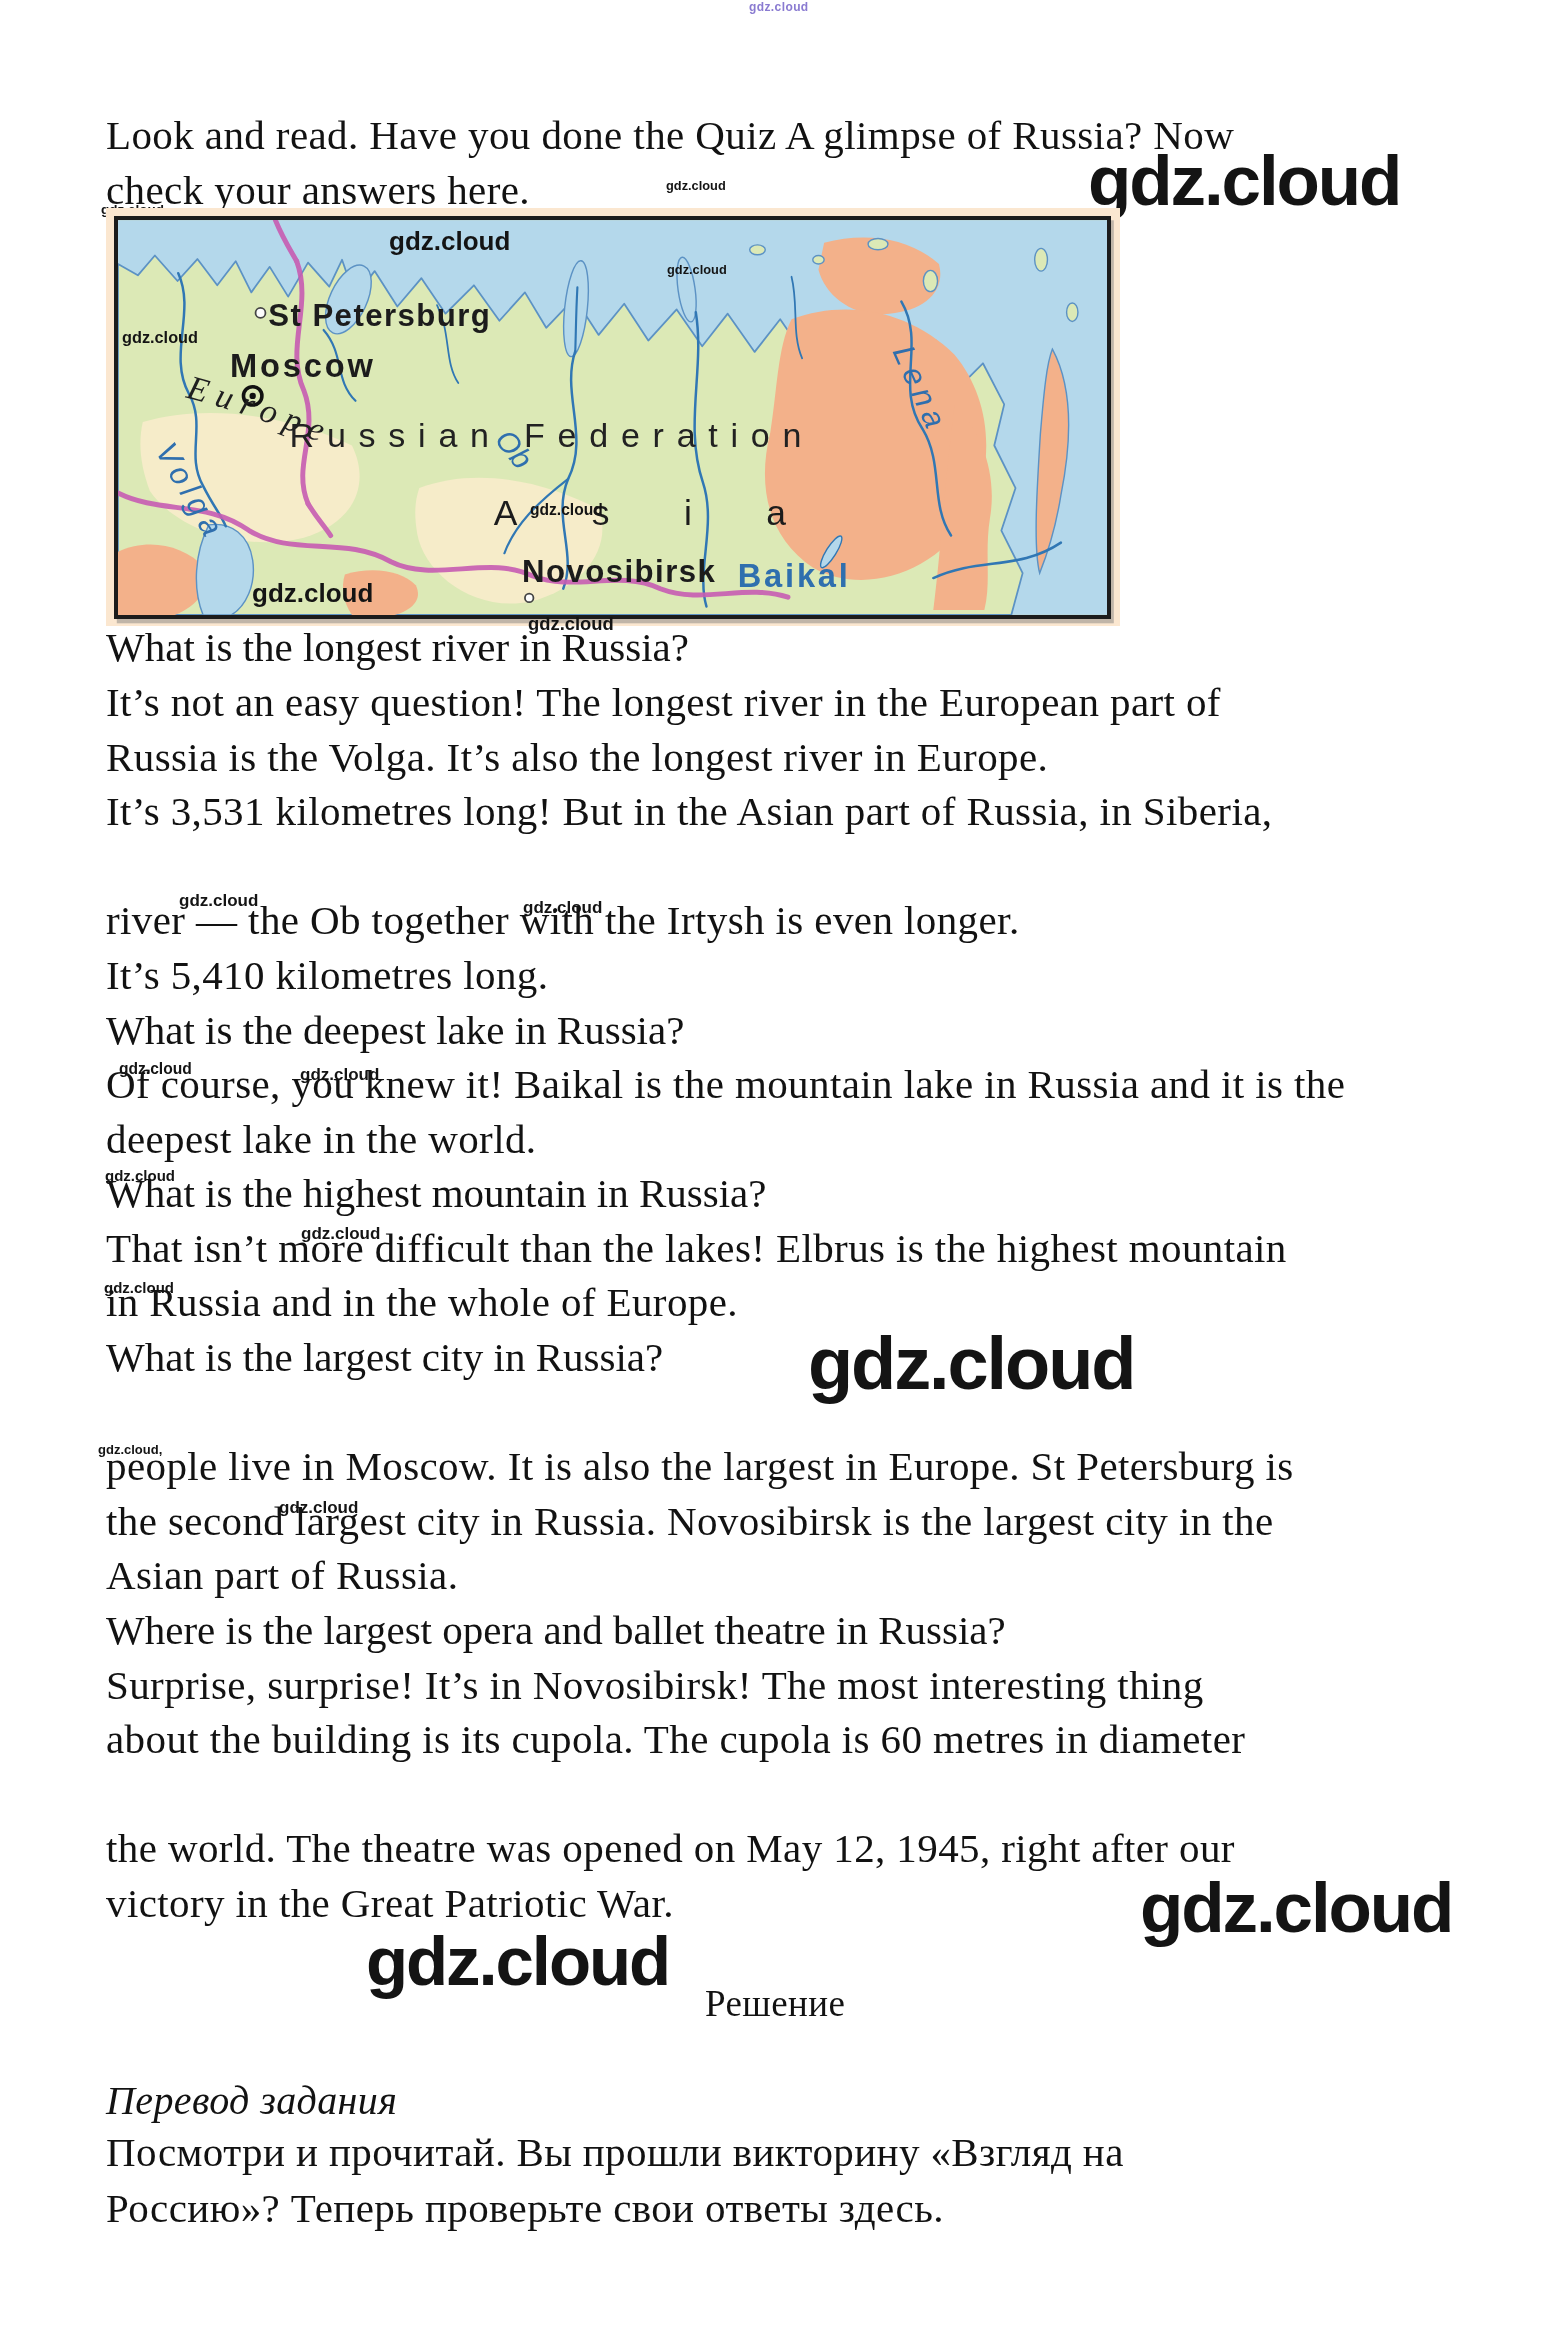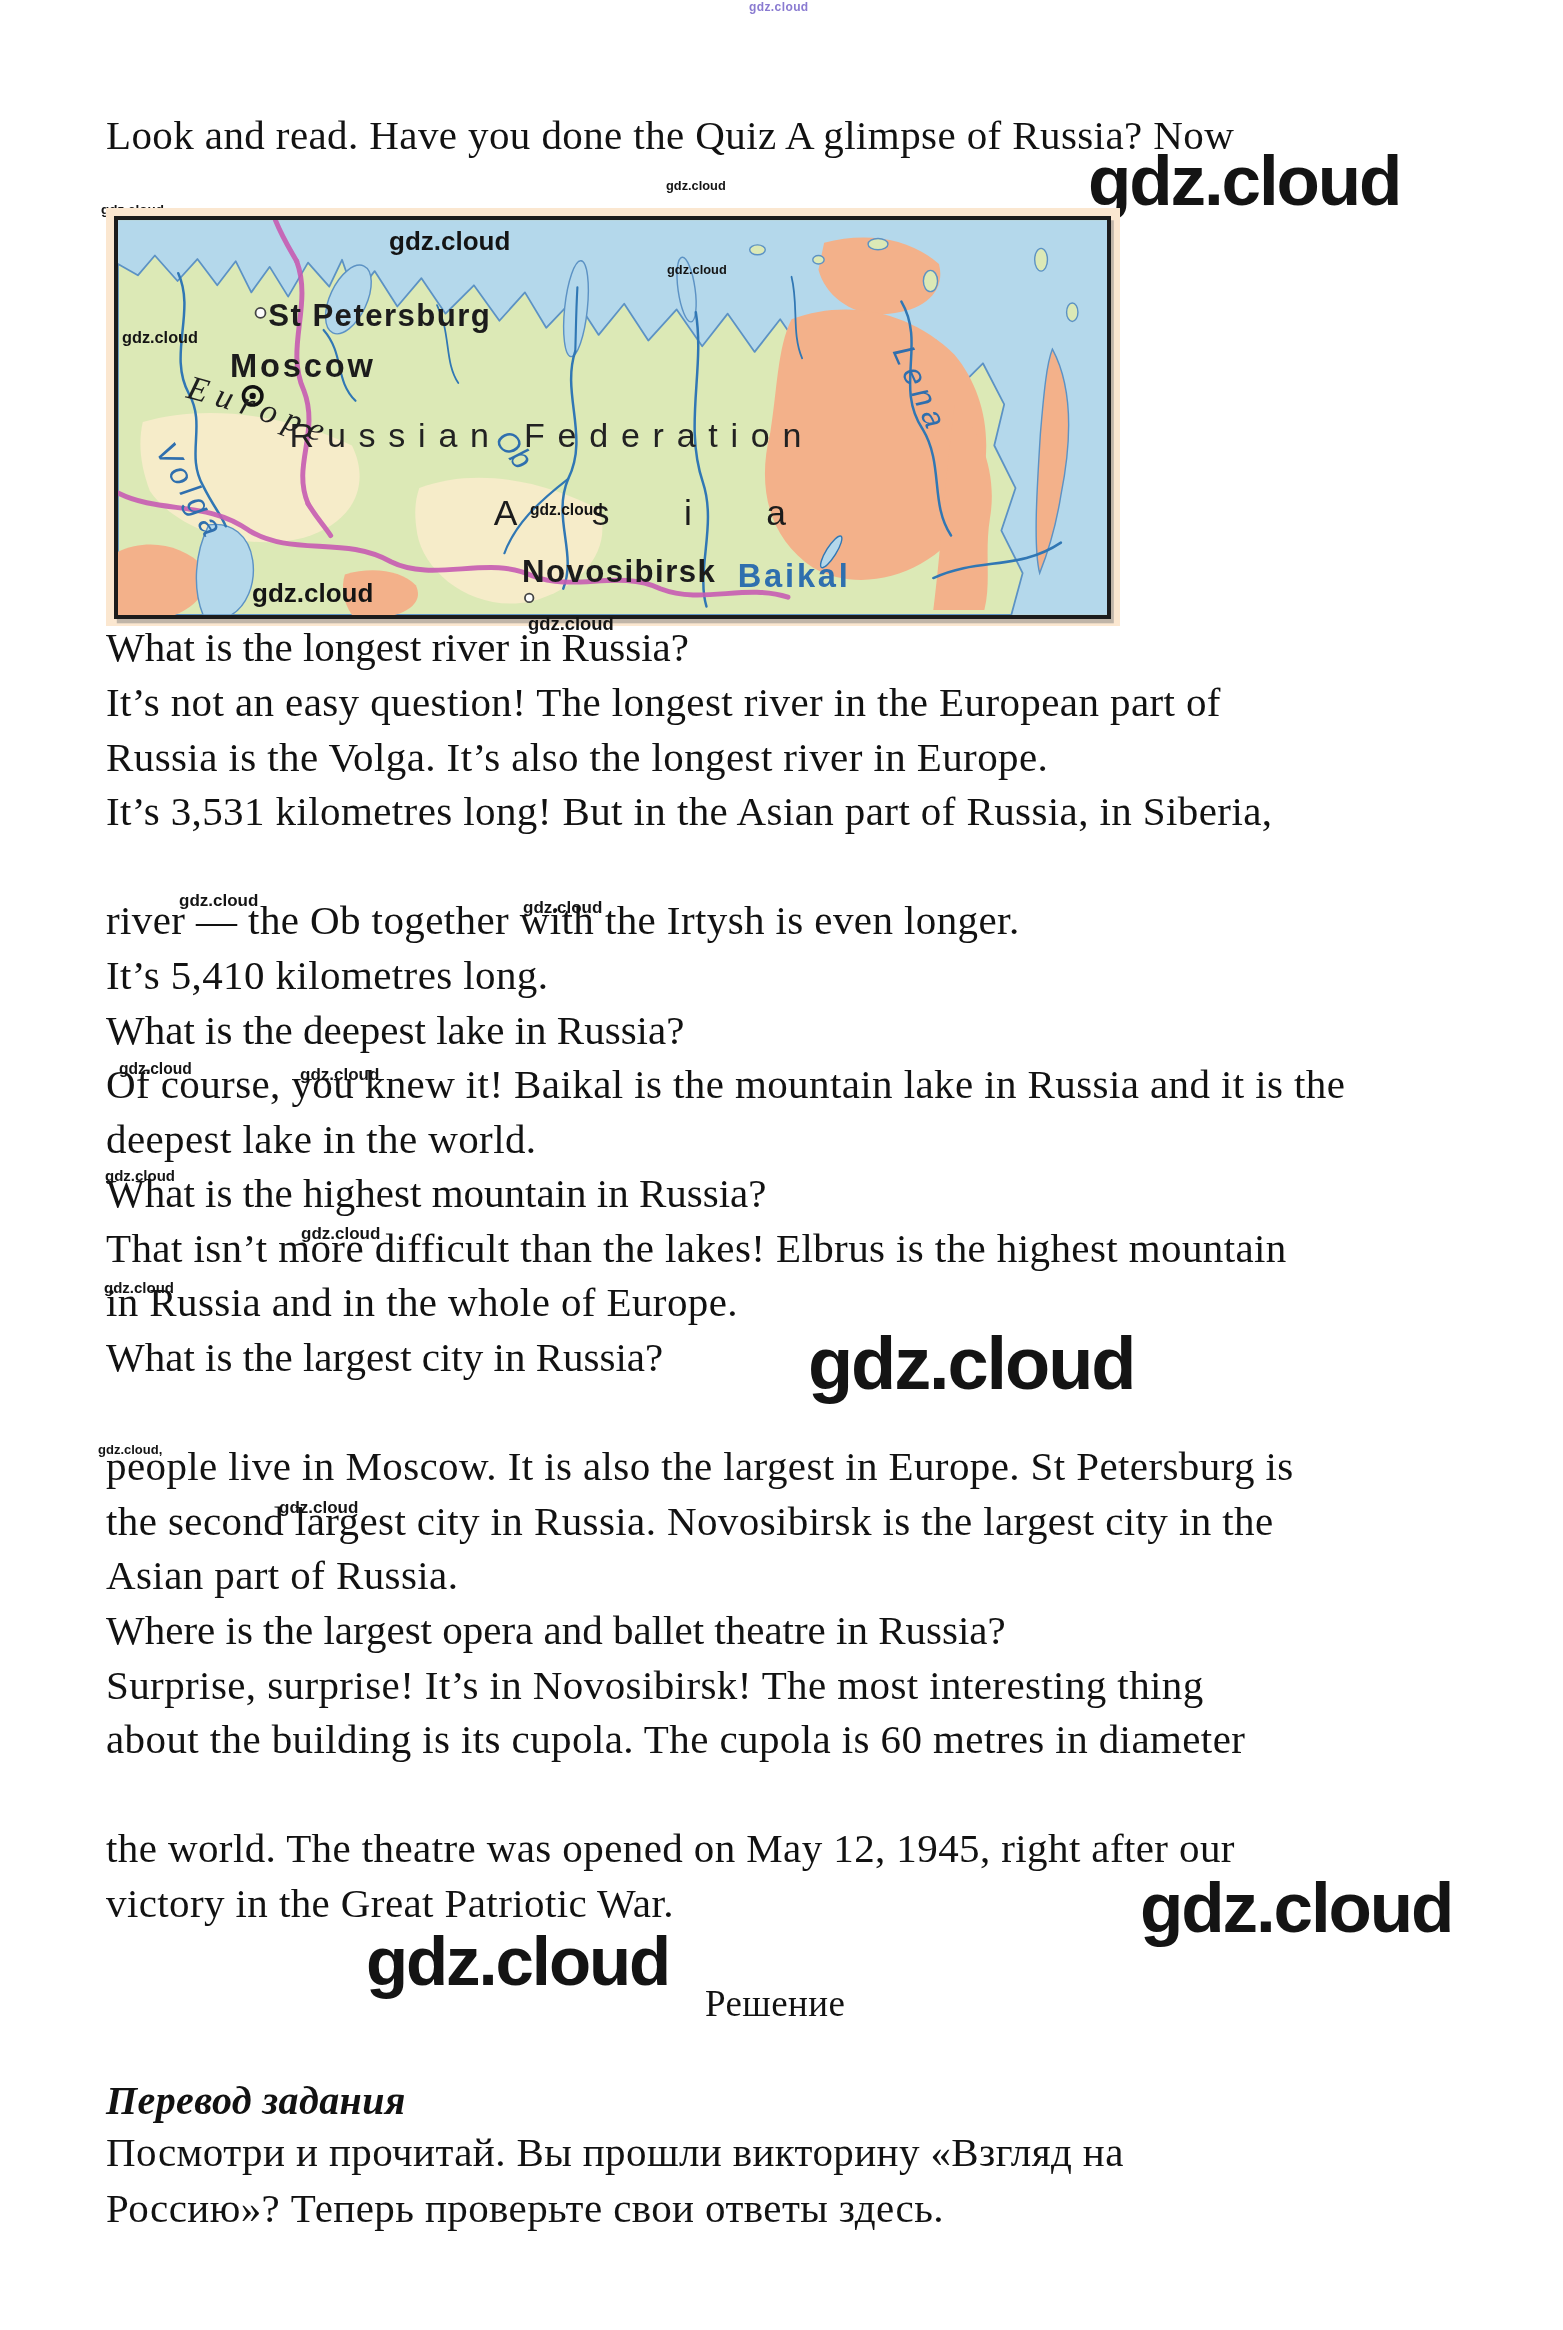--- a/index.html
+++ b/index.html
@@ -22,28 +22,29 @@
     position:absolute; left:106px; top:208px; width:1014px; height:418px;
     background:#fbe7d0;
   }
   .map-box {
     position:absolute; left:114px; top:216px; width:989px; height:395px;
     border:4.3px solid #1c1c1c; background:#eab308;
     box-shadow:2.8px 4.3px 0 rgba(120,120,120,0.45);
   }
   .map-box svg { display:block; }
   .ru-center { left:705px; }
-  .trans-head { font-weight:bold; font-style:italic; font-size:40px; }
+  .trans-head { font-weight:normal; font-style:italic; font-size:40px; }
 </style>
 </head>
 <body>
 
 <div class="page">
 
   <div class="line" style="top:115px">Look and read. Have you done the Quiz A glimpse of Russia? Now</div>
+  <div class="line" style="top:170px">check your answers here.</div>
 
   <span class="wm wm-tiny" style="left:749px; top:1.4px;   font-size:12px">gdz.cloud</span>
   <span class="wm" style="left:666px;  top:180px; font-size:12.8px">gdz.cloud</span>
   <span class="wm" style="left:101px;  top:203px; font-size:13.5px">gdz.cloud</span>
   <span class="wm wm-big" style="left:1088px; top:145px; font-size:71px">gdz.cloud</span>
 
   <div class="map-frame"></div>
   <div class="map-box">
     <svg width="989" height="395" viewBox="0 0 1395 557">
       <rect x="0" y="0" width="1395" height="557" fill="#b4d8eb"></rect>

